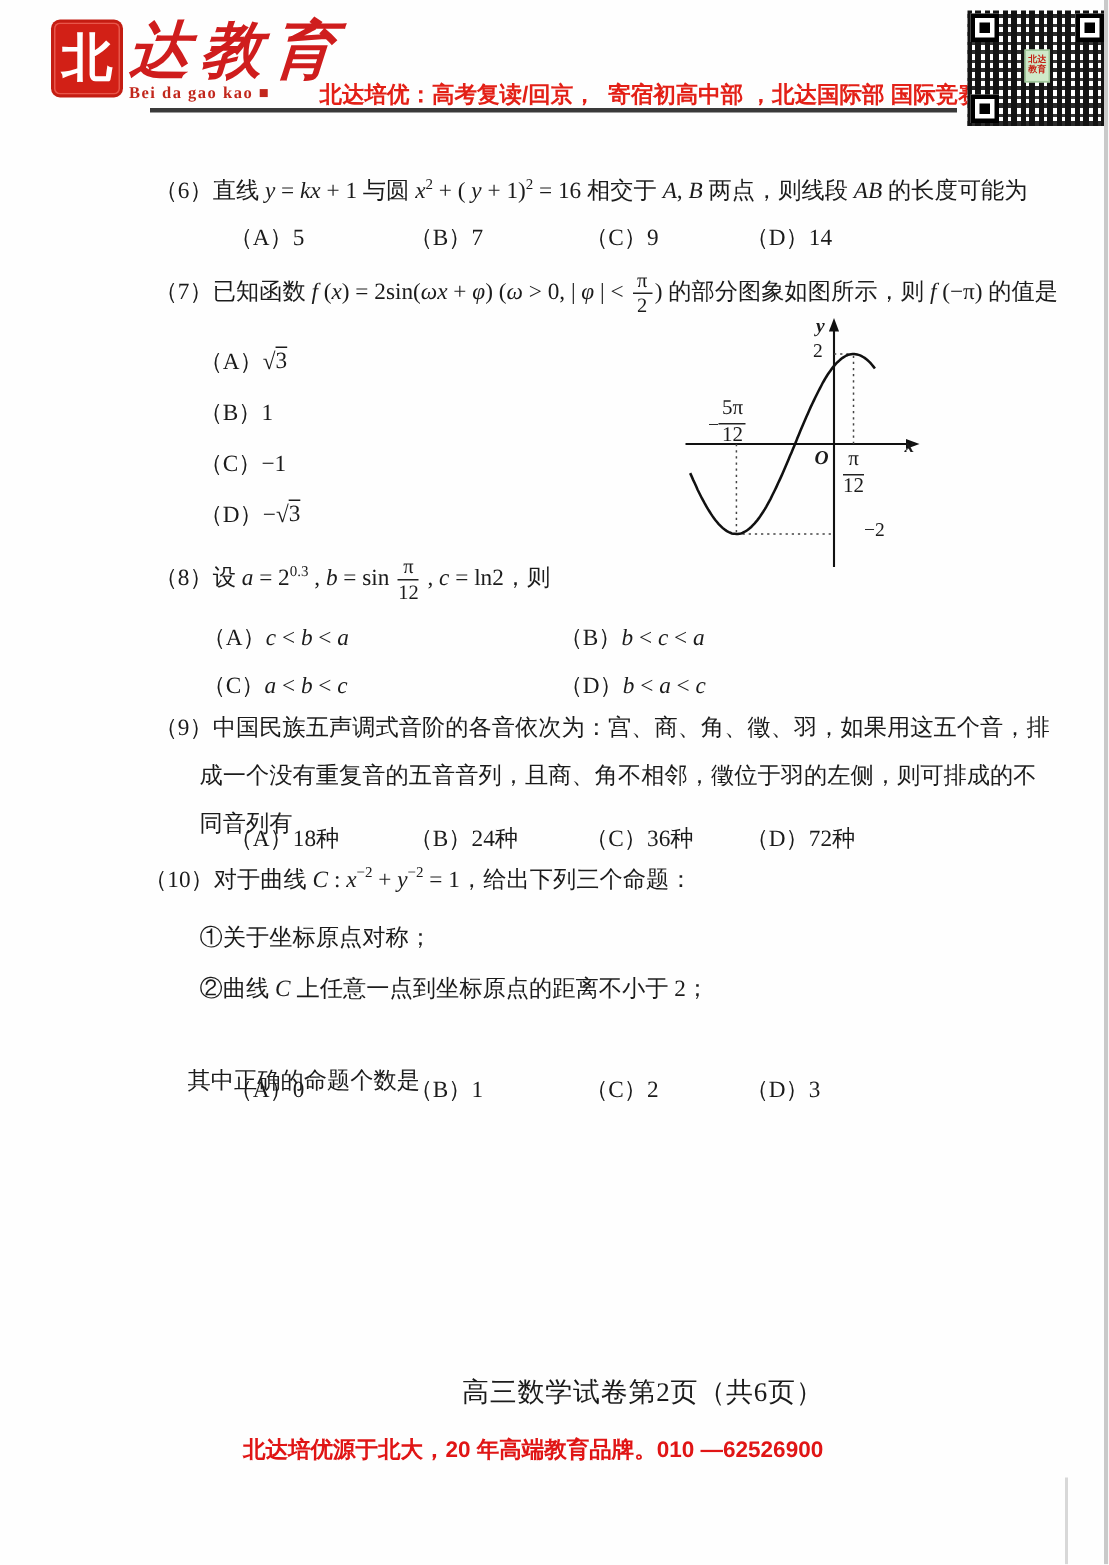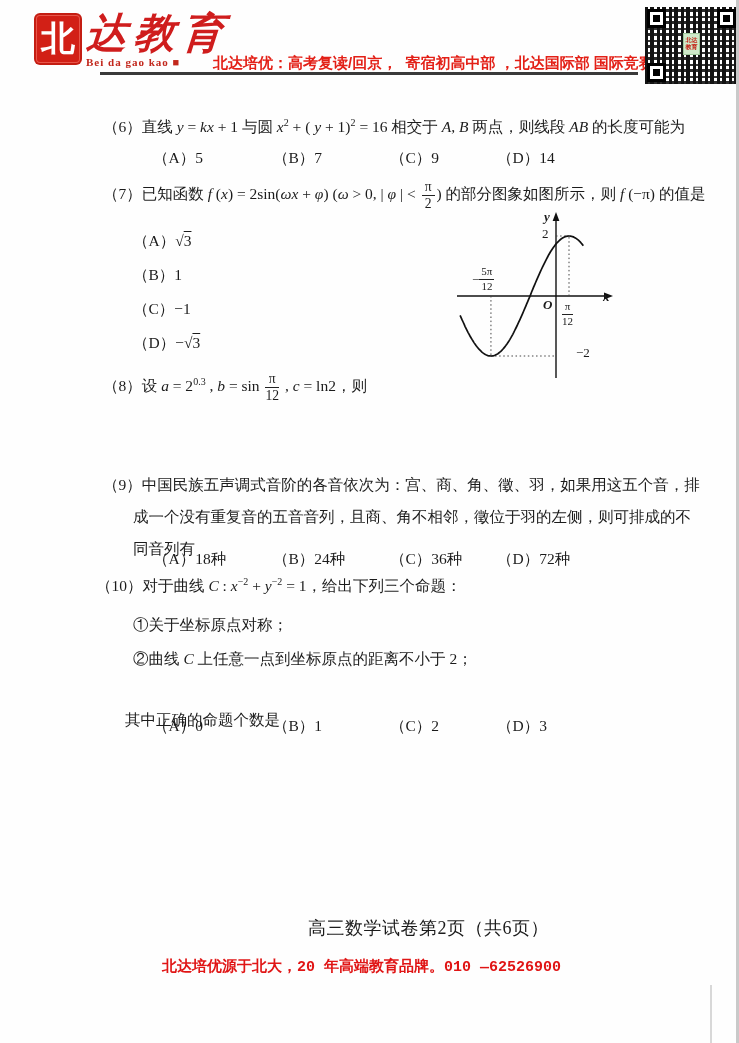--- a/index.html
+++ b/index.html
@@ -81,29 +81,29 @@
   .curve { stroke:#111; stroke-width:1.7; fill:none; }
   .dotted { stroke:#444; stroke-width:1; stroke-dasharray:1.5 2.6; }
   .gl { position:absolute; font-size:13px; line-height:1; }
   .gl-y { left:99px; top:0; font-style:italic; font-weight:bold; }
   .gl-x { left:158px; top:80px; font-style:italic; font-weight:bold; }
   .gl-o { left:98px; top:88px; font-style:italic; font-weight:bold; }
   .gl-2 { left:97px; top:17px; }
   .gl-m2 { left:131px; top:136px; }
   .gl-pi12 { left:117px; top:89px; }
   .gl-5pi12 { left:27px; top:56px; display:inline-flex; align-items:center; }
-  .gfrac { display:inline-flex; flex-direction:column; text-align:center; font-size:11px; line-height:1.05; }
+  .gfrac { display:inline-flex; flex-direction:column; text-align:center; font-size:14px; line-height:1.05; }
   .gfrac .fn { display:block; border-bottom:1.2px solid #222; padding:0 2px 1px; }
   .gfrac .fd { display:block; padding-top:1px; }
 
   
   .footer-page { position:absolute; left:308px; top:916px; font-size:18px; letter-spacing:0.5px; }
   .footer-brand {
     position:absolute; left:162px; top:957px; color:#e01515; font-size:15px; font-weight:bold;
-    white-space:pre; font-family:Liberation Mono, monospace;
+    white-space:pre; font-family:Liberation Sans, sans-serif;
   }
 </style>
 </head>
 <body>
 
 <div class="page">
 
   <div class="seal">
     <span class="seal-char">北</span>
   </div>
@@ -177,20 +177,26 @@
           <span class="fn">5π</span>
           <span class="fd">12</span>
         </span>
     </span>
   </div>
 
   <div class="stem" style="top:368px; line-height:36px;">（8）设 <i>a</i> = 2<sup>0.3</sup> , <i>b</i> = sin <span class="frac">
         <span class="fn">π</span>
         <span class="fd">12</span>
       </span> , <i>c</i> = ln2，则</div>
+  <div class="opt-grid" style="top:415px">
+    <span class="opt">（A）<i>c</i> &lt; <i>b</i> &lt; <i>a</i></span>
+    <span class="opt">（B）<i>b</i> &lt; <i>c</i> &lt; <i>a</i></span>
+    <span class="opt">（C）<i>a</i> &lt; <i>b</i> &lt; <i>c</i></span>
+    <span class="opt">（D）<i>b</i> &lt; <i>a</i> &lt; <i>c</i></span>
+  </div>
 
   <div class="line" style="top:475px">（9）中国民族五声调式音阶的各音依次为：宫、商、角、徵、羽，如果用这五个音，排</div>
   <div class="line" style="top:507px; left:133px">成一个没有重复音的五音音列，且商、角不相邻，徵位于羽的左侧，则可排成的不</div>
   <div class="line" style="top:539px; left:133px">同音列有</div>
   <div class="opt-row" style="top:549px">
     <span class="opt">（A）18种</span>
     <span class="opt">（B）24种</span>
     <span class="opt">（C）36种</span>
     <span class="opt">（D）72种</span>
   </div>

